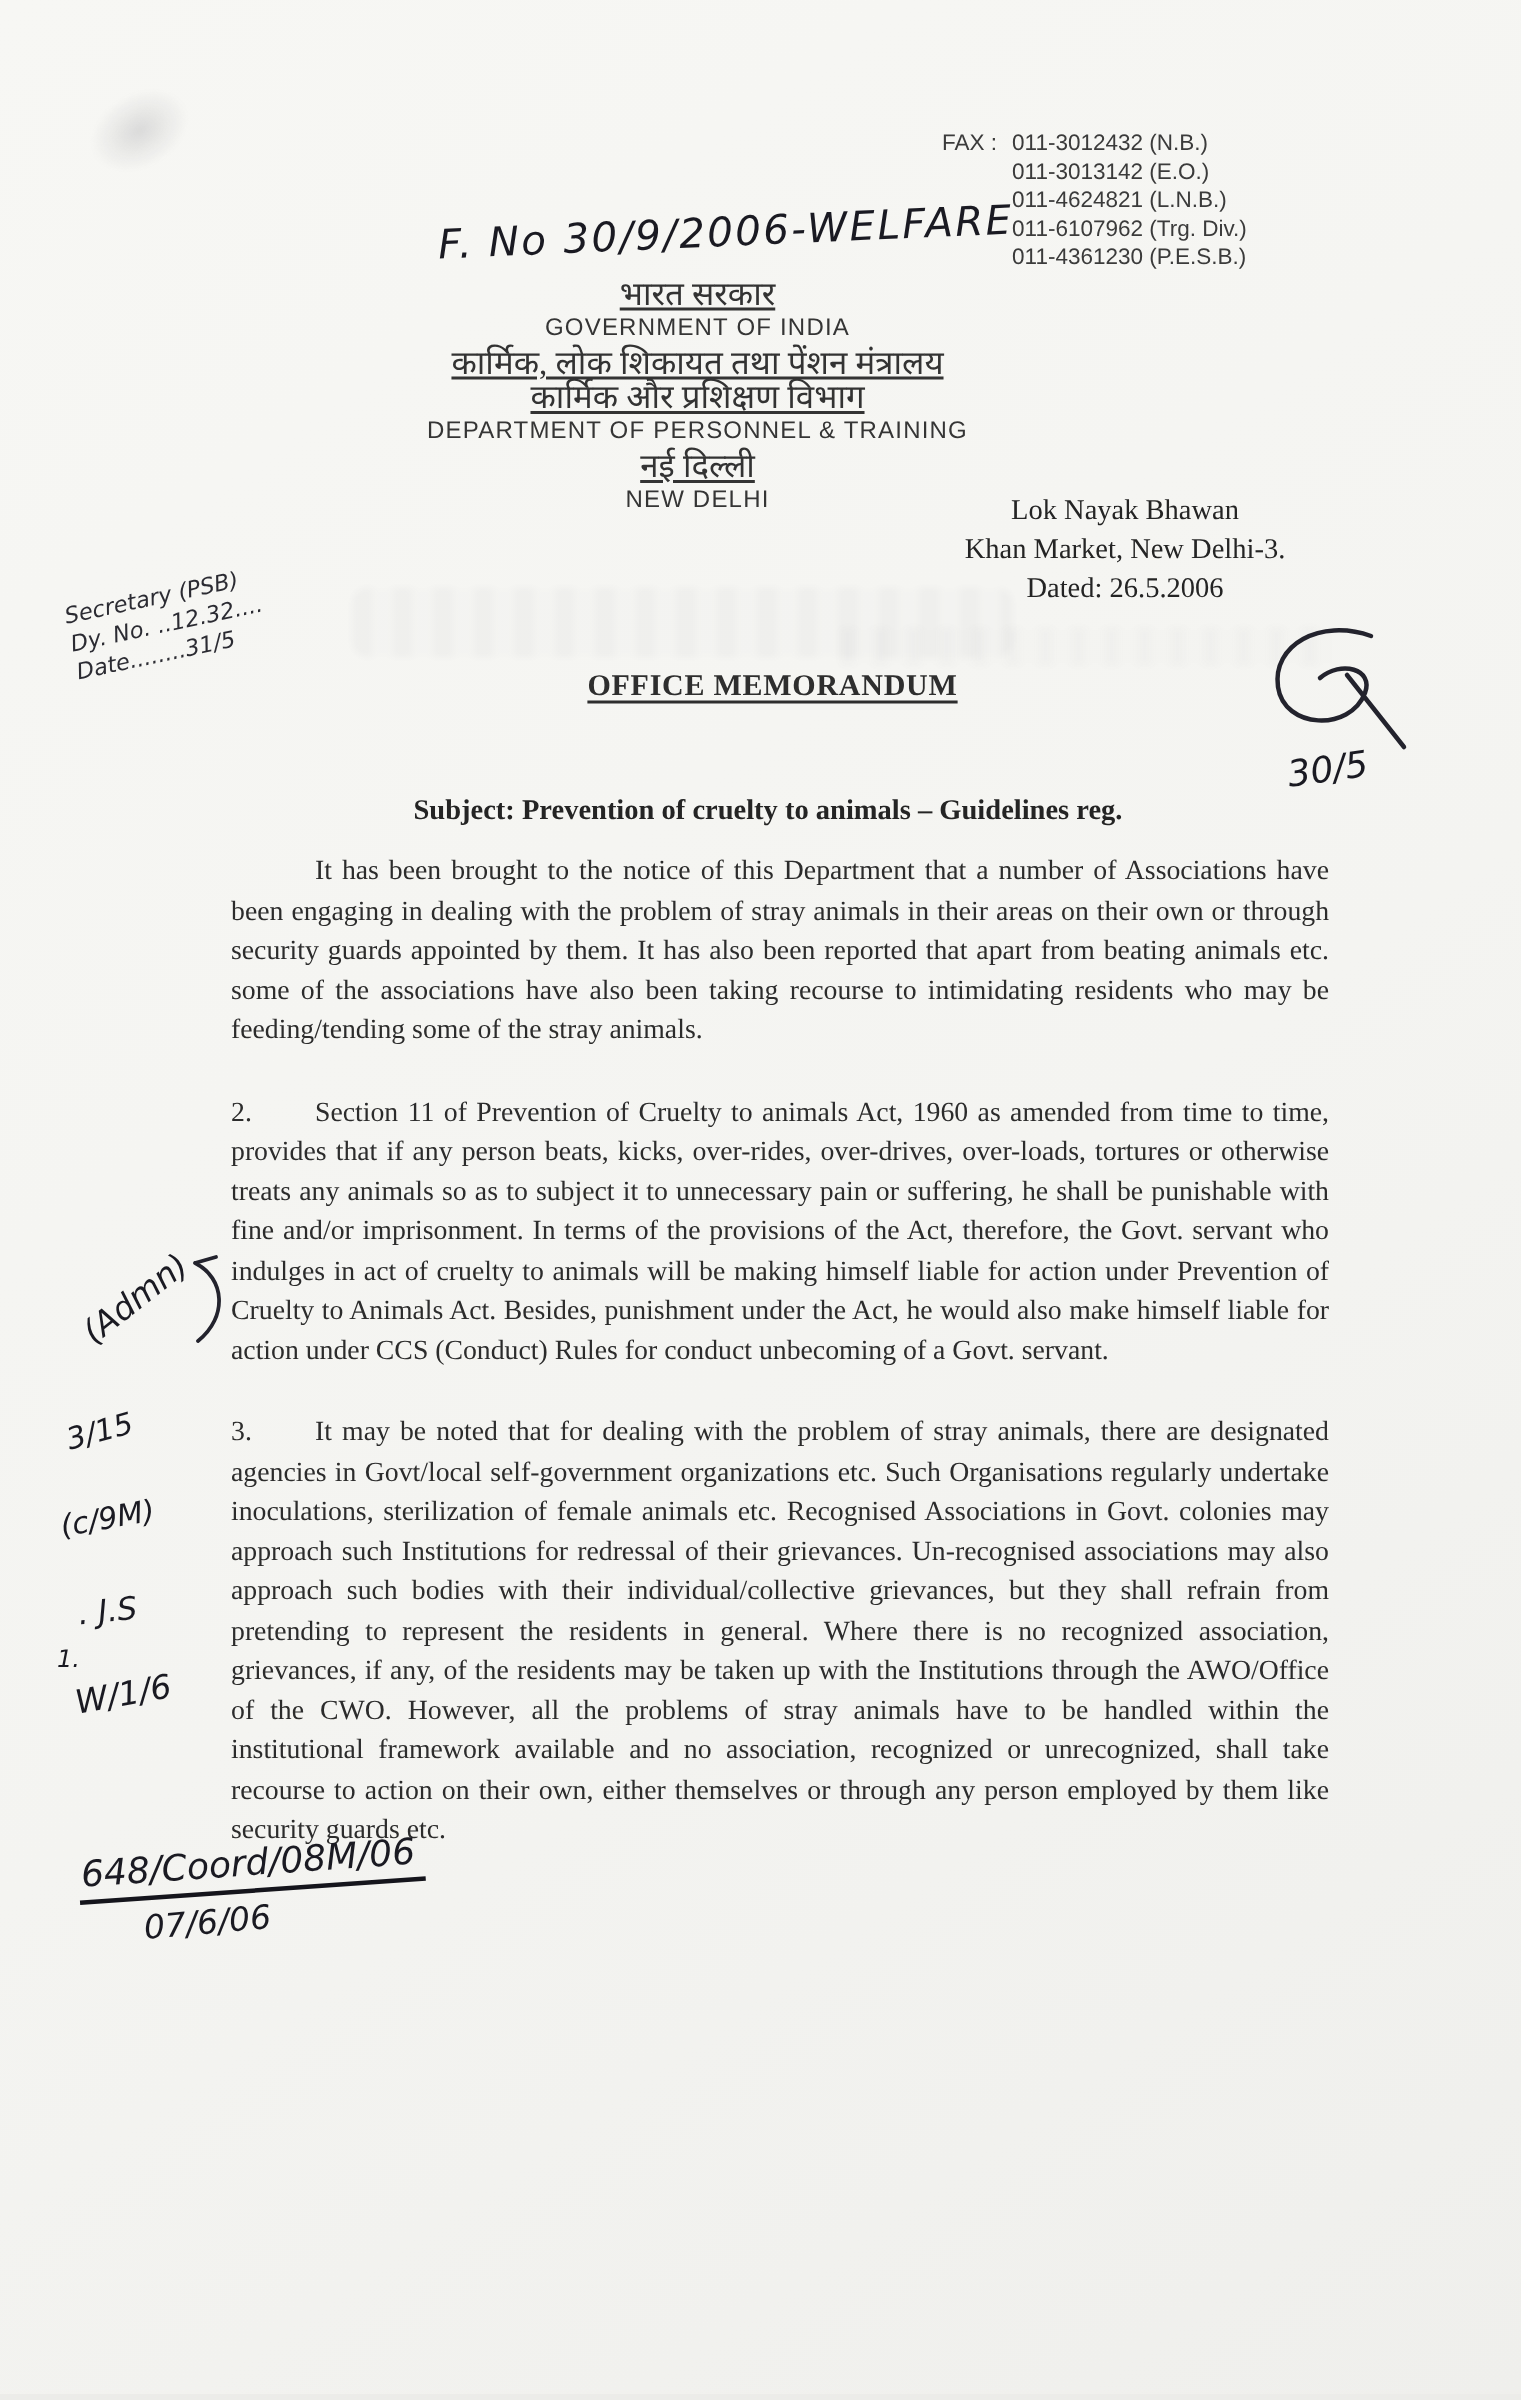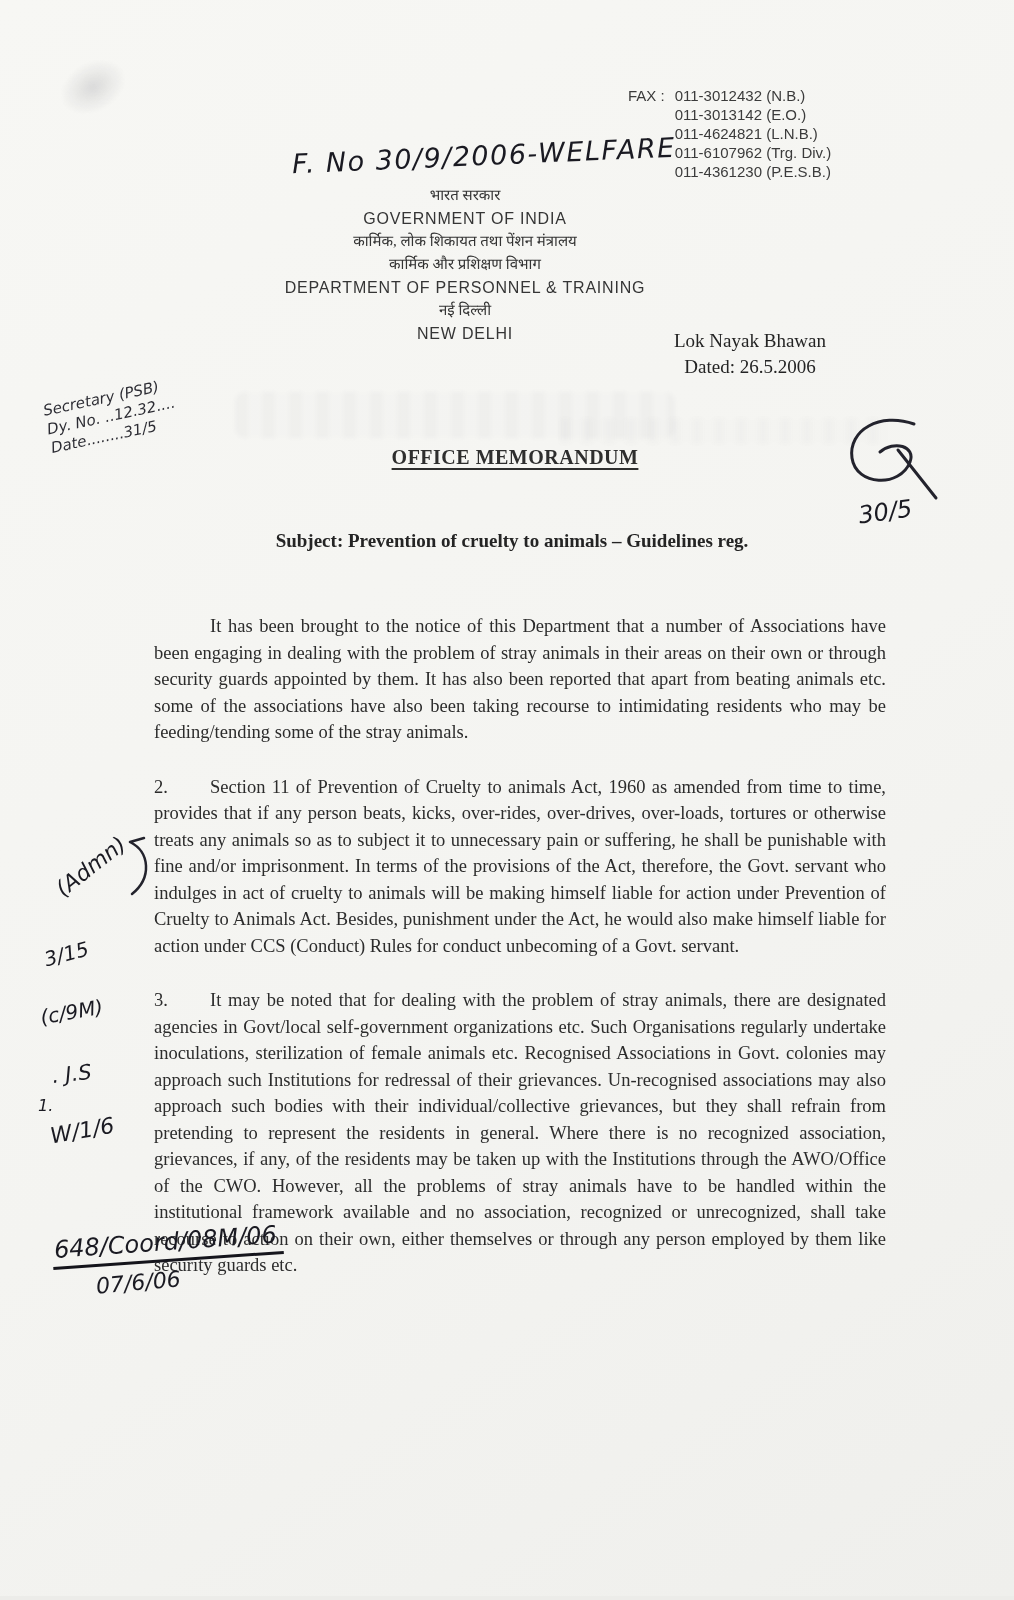--- a/index.html
+++ b/index.html
@@ -39,21 +39,21 @@
   .fax-lines div { white-space:nowrap; }
 
   
   .hw { font-family:"DejaVu Sans", sans-serif; font-style:italic; color:#1a1a22; }
 
   .fno { position:absolute; left:292px; top:140px; font-size:27px; letter-spacing:1.5px;
          transform:rotate(-2.5deg); white-space:nowrap; }
 
   
   .letterhead { position:absolute; left:0; top:184px; width:930px; text-align:center; }
-  .h-hi { font-size:15px; line-height:23px; color:#333; }
+  .h-hi { font-size:22px; line-height:23px; color:#333;text-decoration:underline; }
   .h-en { font-family:"Liberation Sans", sans-serif; font-size:16px; line-height:23px;
           letter-spacing:0.8px; color:#353535; }
 
   
   .addr { position:absolute; left:618px; top:328px; width:264px; text-align:center;
           font-size:19px; line-height:26px; color:#242424; }
 
   
   .stamp { position:absolute; left:46px; top:388px; transform:rotate(-12deg);
            font-size:15px; line-height:19px; opacity:.92; white-space:nowrap; }
@@ -66,21 +66,21 @@
 
   
   .sig { position:absolute; left:828px; top:410px; width:140px; }
   .sig-note { font-size:24px; margin:-16px 0 0 30px; transform:rotate(-8deg); }
 
   
   .subject { position:absolute; left:0; top:530px; width:1024px; text-align:center;
              font-weight:bold; font-size:19px; color:#242424; }
 
   
-  .memo-body { position:absolute; left:154px; top:613px; width:732px;
+  .memo-body { position:absolute; left:154px; top:568px; width:732px;
                font-size:18.5px; line-height:26.5px; text-align:justify; color:#2c2c2c; }
   .memo-body p { margin:0 0 28px 0; }
   .p-indent { text-indent:56px; }
   .pnum { display:inline-block; width:56px; }
 
   
   .mnote { position:absolute; white-space:nowrap; }
   .note1 { left:50px; top:854px; transform:rotate(-38deg); font-size:22px; }
   .bracket { position:absolute; left:122px; top:836px; }
   .note2 { left:44px; top:942px; transform:rotate(-15deg); font-size:20px; }
@@ -121,20 +121,21 @@
     <div class="h-en">GOVERNMENT OF INDIA</div>
     <div class="h-hi">कार्मिक, लोक शिकायत तथा पेंशन मंत्रालय</div>
     <div class="h-hi">कार्मिक और प्रशिक्षण विभाग</div>
     <div class="h-en">DEPARTMENT OF PERSONNEL &amp; TRAINING</div>
     <div class="h-hi">नई दिल्ली</div>
     <div class="h-en">NEW DELHI</div>
   </div>
 
   <div class="addr">
     <div>Lok Nayak Bhawan</div>
+    <div>Khan Market, New Delhi-3.</div>
     <div>Dated: 26.5.2006</div>
   </div>
 
   <div class="stamp hw">
     <div class="s1">Secretary (PSB)</div>
     <div>Dy. No. ..12.32....</div>
     <div>Date........31/5</div>
   </div>
 
   <div class="om">

